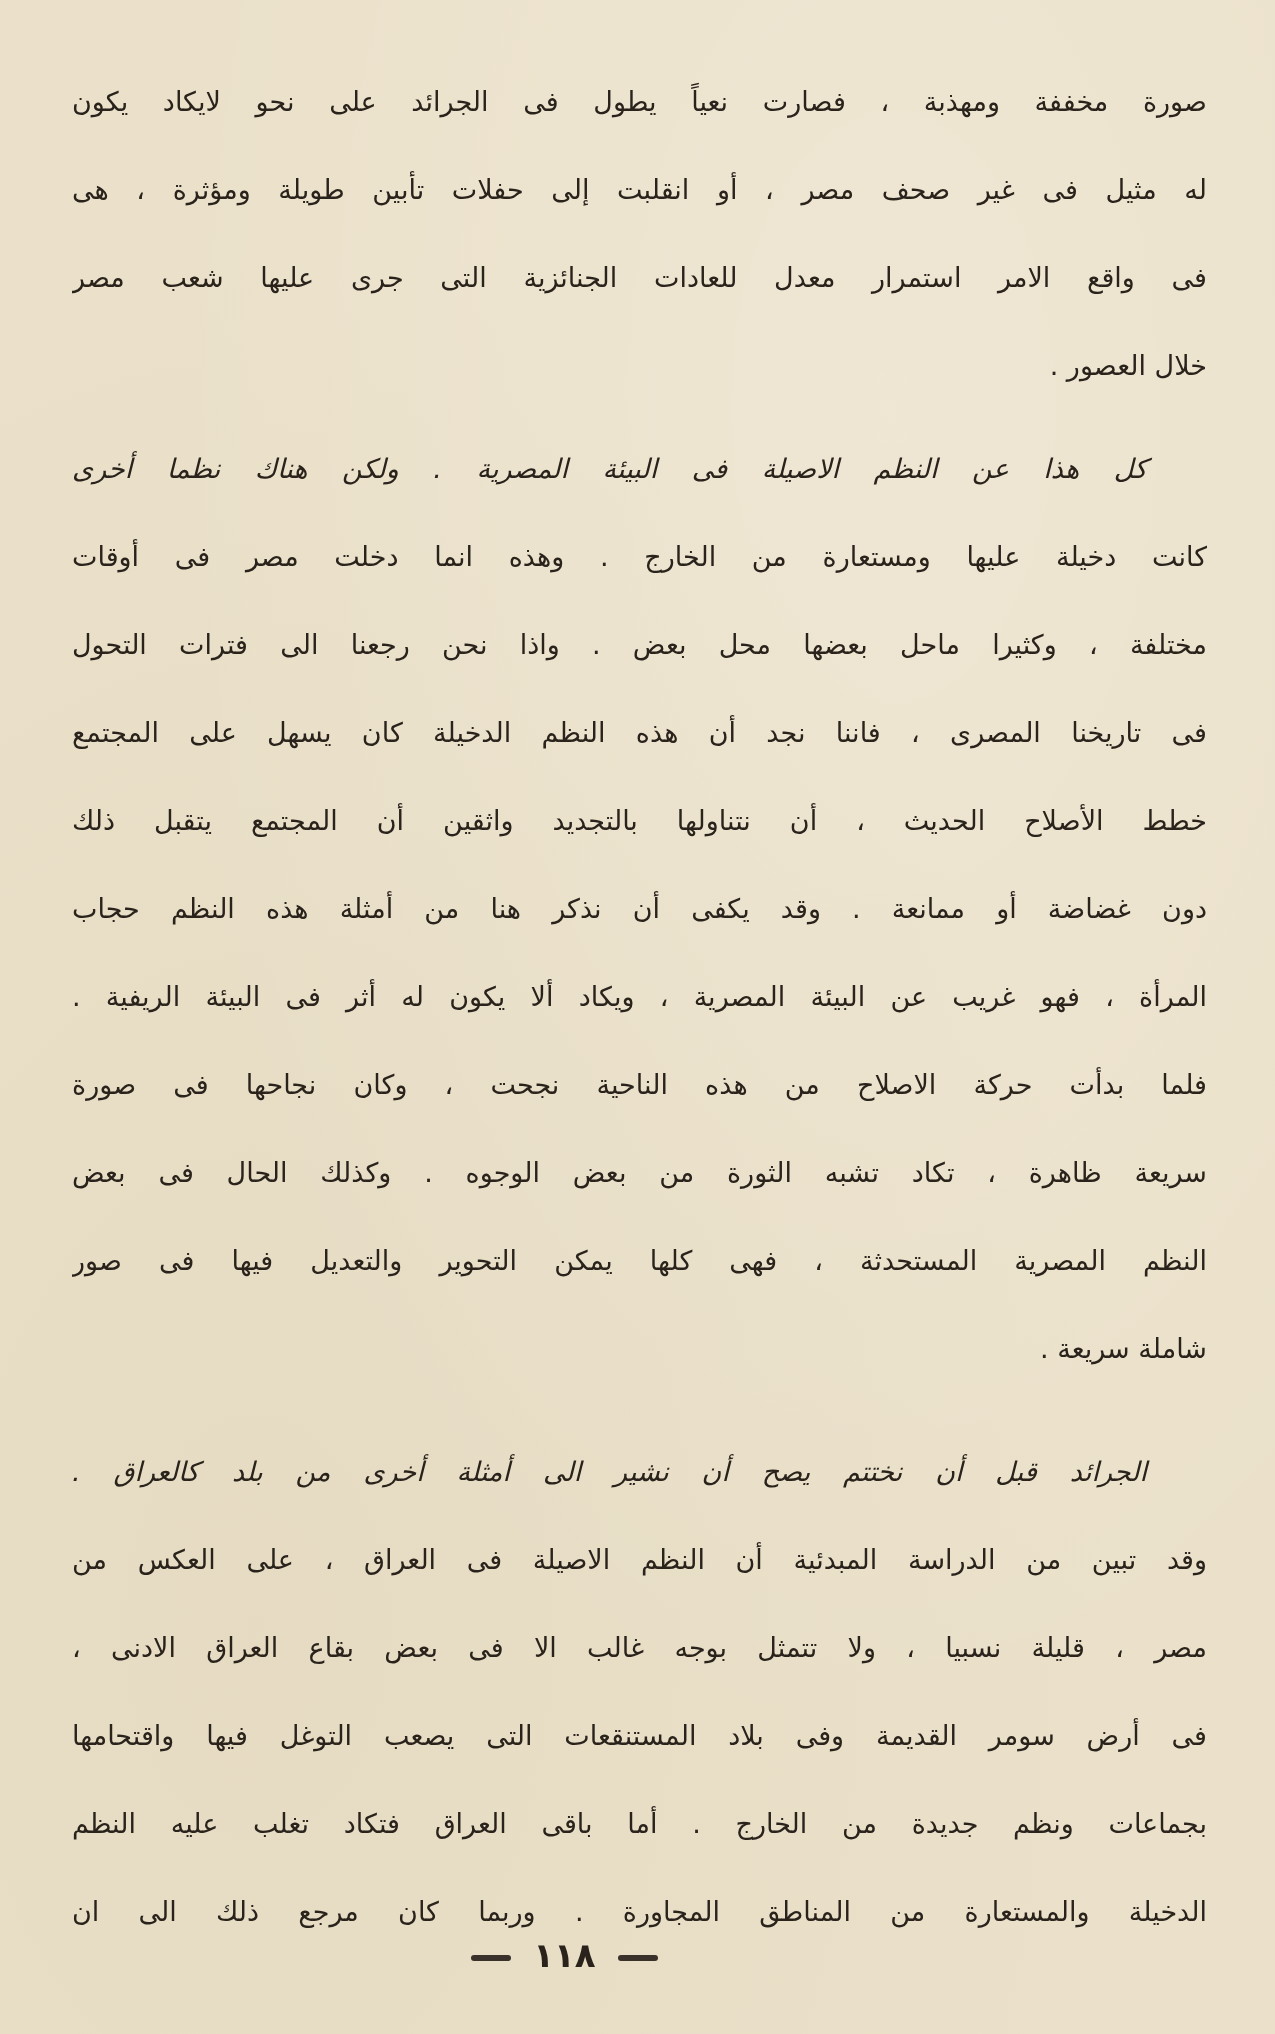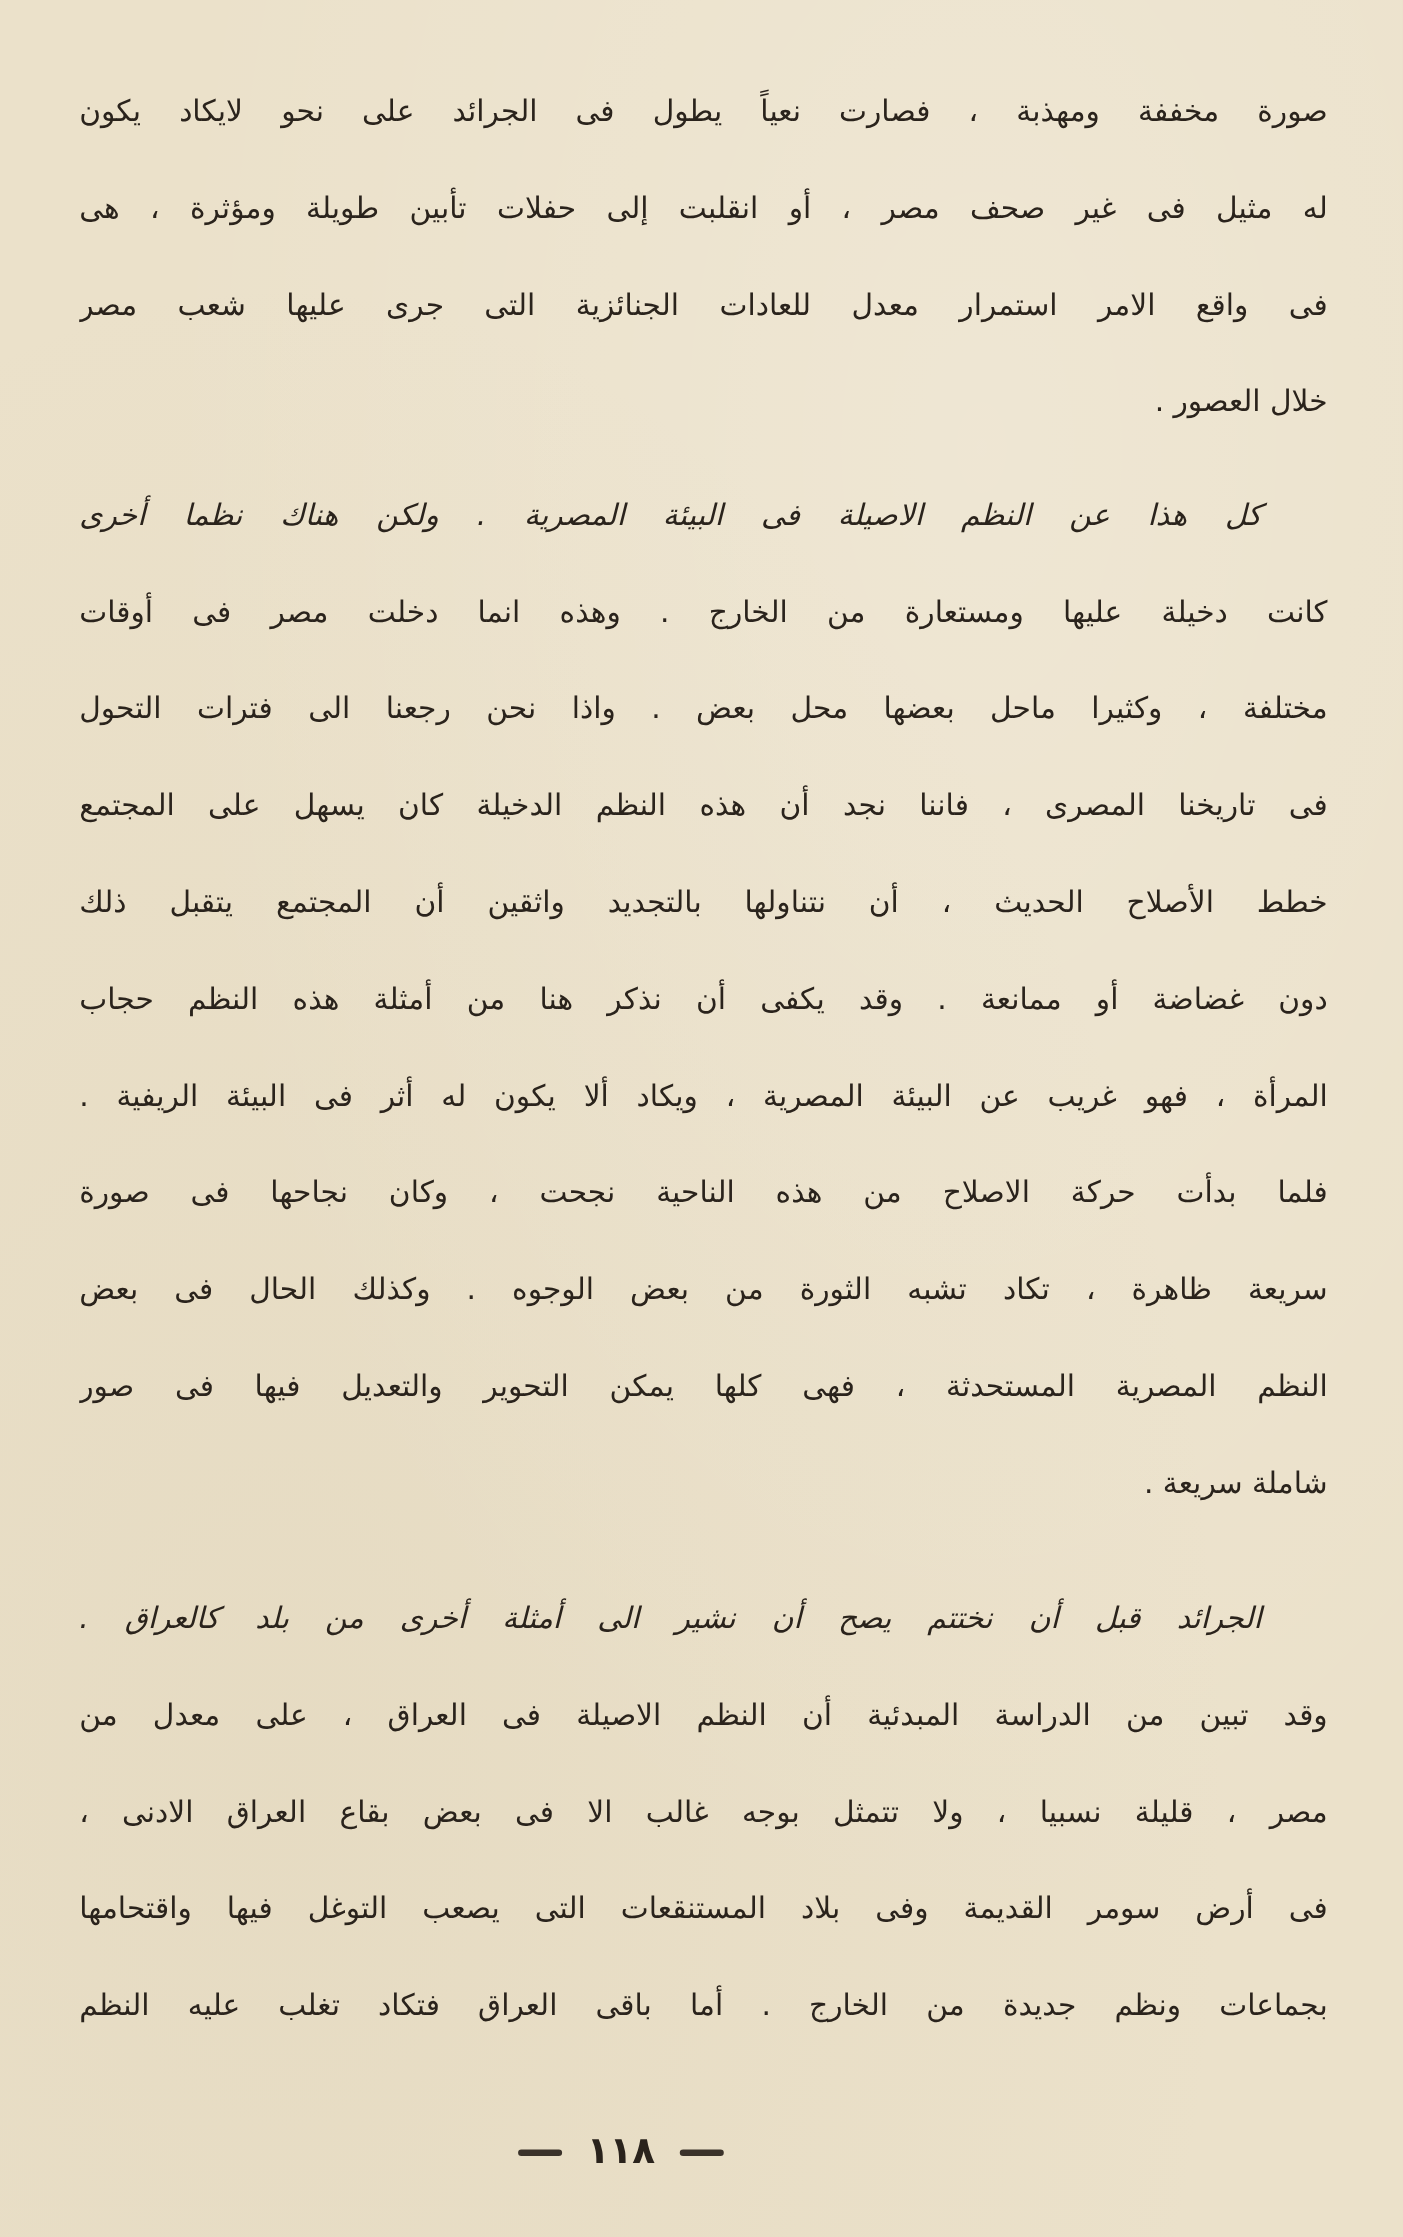--- a/index.html
+++ b/index.html
@@ -91,23 +91,24 @@
     <div class="line">دون غضاضة أو ممانعة . وقد يكفى أن نذكر هنا من أمثلة هذه النظم حجاب</div>
     <div class="line">المرأة ، فهو غريب عن البيئة المصرية ، ويكاد ألا يكون له أثر فى البيئة الريفية .</div>
     <div class="line">فلما بدأت حركة الاصلاح من هذه الناحية نجحت ، وكان نجاحها فى صورة</div>
     <div class="line">سريعة ظاهرة ، تكاد تشبه الثورة من بعض الوجوه . وكذلك الحال فى بعض</div>
     <div class="line">النظم المصرية المستحدثة ، فهى كلها يمكن التحوير والتعديل فيها فى صور</div>
     <div class="line last">شاملة سريعة .</div>
   </div>
 
   <div class="text-block" style="top:1428px;">
     <div class="line indent">الجرائد قبل أن نختتم يصح أن نشير الى أمثلة أخرى من بلد كالعراق .</div>
-    <div class="line">وقد تبين من الدراسة المبدئية أن النظم الاصيلة فى العراق ، على معدل من</div>
+    <div class="line">وقد تبين من الدراسة المبدئية أن النظم الاصيلة فى العراق ، على العكس من</div>
     <div class="line">مصر ، قليلة نسبيا ، ولا تتمثل بوجه غالب الا فى بعض بقاع العراق الادنى ،</div>
     <div class="line">فى أرض سومر القديمة وفى بلاد المستنقعات التى يصعب التوغل فيها واقتحامها</div>
     <div class="line">بجماعات ونظم جديدة من الخارج . أما باقى العراق فتكاد تغلب عليه النظم</div>
+    <div class="line">الدخيلة والمستعارة من المناطق المجاورة . وربما كان مرجع ذلك الى ان</div>
   </div>
 
   <div class="folio">
     <span class="dash"></span><span>١١٨</span><span class="dash"></span>
   </div>
 
 </div>
 
 </body></html>

